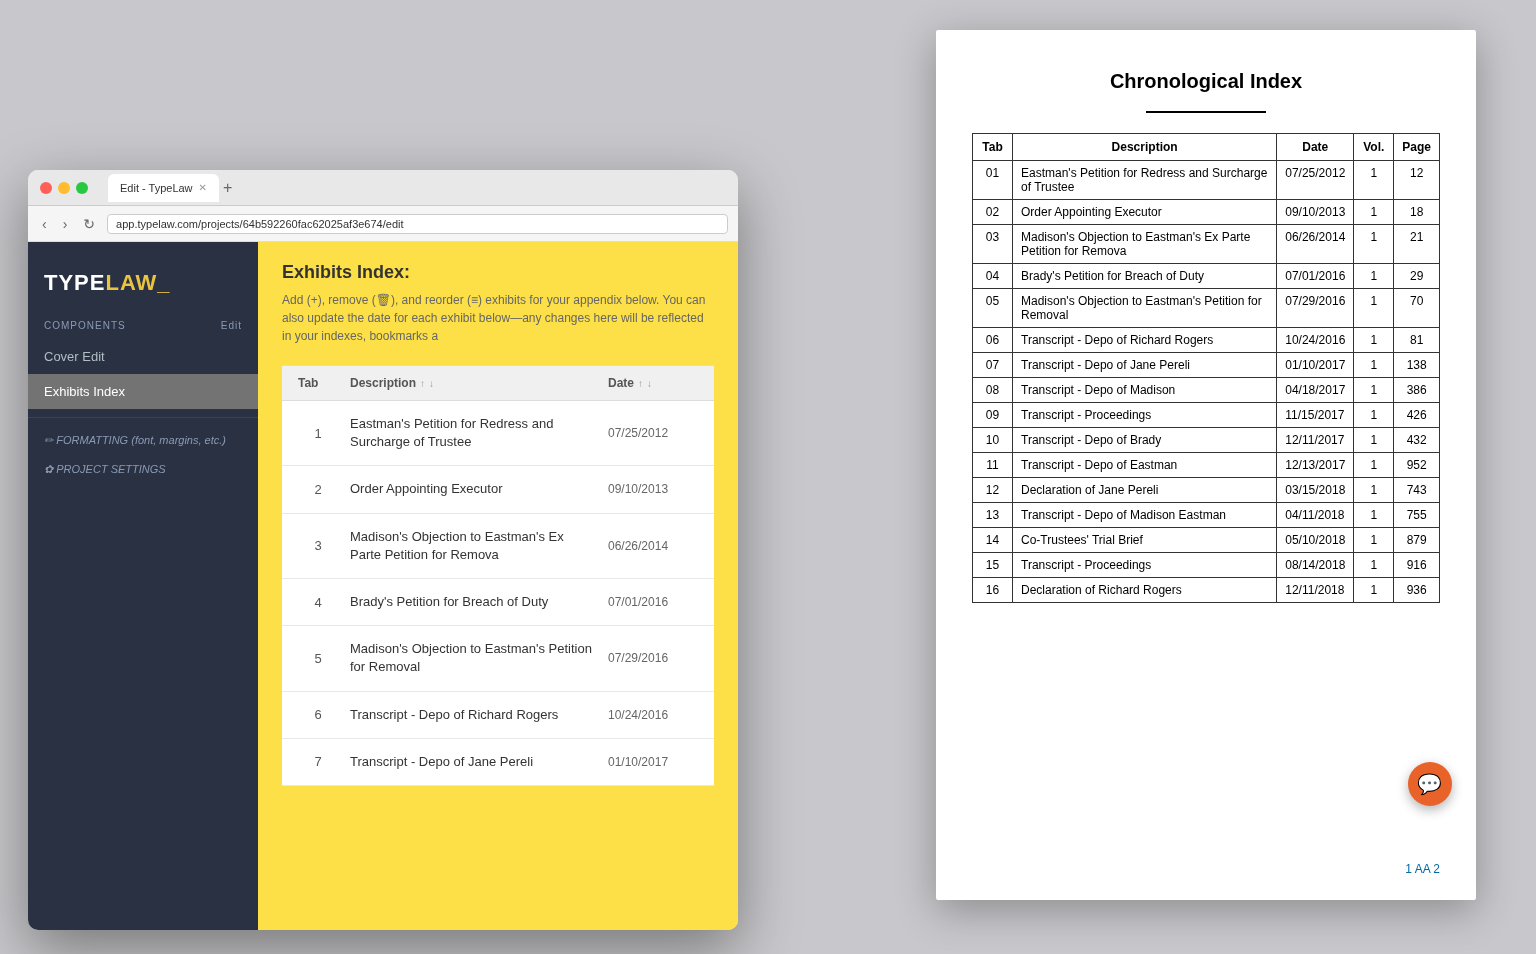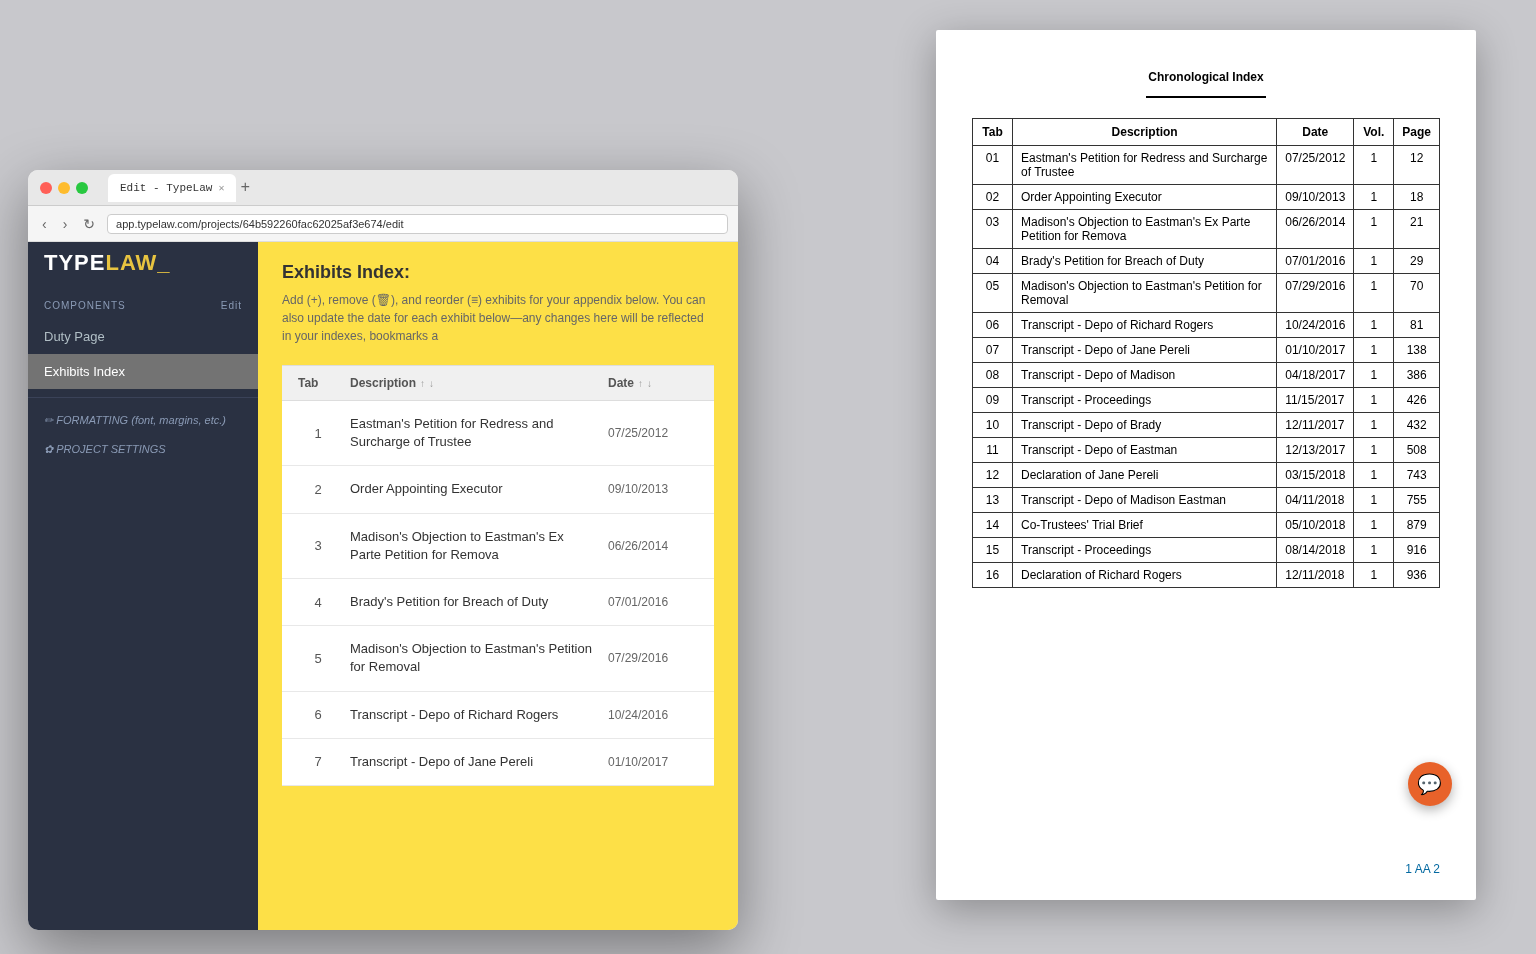--- a/index.html
+++ b/index.html
@@ -31,21 +31,20 @@
     }
 
     .browser-titlebar {
       background: #e8e8e8;
       height: 36px;
       display: flex;
       align-items: center;
       padding: 0 12px;
       gap: 8px;
       border-bottom: 1px solid #ccc;
-      font-family: Liberation Mono, monospace;
     }
 
     .traffic-lights {
       display: flex;
       gap: 6px;
     }
 
     .traffic-light {
       width: 12px;
       height: 12px;
@@ -125,21 +124,21 @@
     .sidebar {
       width: 230px;
       background: #2a3142;
       color: #fff;
       display: flex;
       flex-direction: column;
       flex-shrink: 0;
     }
 
     .logo {
-      padding: 8px 16px 16px;
+      padding: 28px 16px 16px;
       font-size: 22px;
       font-weight: 700;
       letter-spacing: 1px;
     }
 
     .logo-type { color: #fff; }
     .logo-law { color: #e8c440; }
     .logo-bar { color: #e8c440; }
 
     .sidebar-section {
@@ -268,23 +267,23 @@
       height: 870px;
       background: #fff;
       box-shadow: 0 10px 40px rgba(0,0,0,0.3);
       border-radius: 2px;
       padding: 40px 36px;
       overflow: hidden;
     }
 
     .doc-title {
       text-align: center;
-      font-size: 12px;
+      font-size: 20px;
       font-weight: 700;
-      margin-bottom: 12px;
+      margin-bottom: 18px;
     }
 
     .doc-title-underline {
       border: none;
       border-top: 2px solid #000;
       width: 120px;
       margin: 0 auto 20px;
     }
 
     .doc-table {
@@ -368,21 +367,21 @@
 
     <div class="sidebar">
       <div class="logo">
         <span class="logo-type">TYPE</span><span class="logo-law">LAW</span><span class="logo-bar">_</span>
       </div>
       <div class="sidebar-section">
         <span>COMPONENTS</span>
         <span class="sidebar-section-edit">Edit</span>
       </div>
       <div class="sidebar-item">
-        <span>Duty Page</span>
+        <span>Cover Edit</span>
       </div>
       <div class="sidebar-item active">
         <span>Exhibits Index</span>
       </div>
       <hr class="sidebar-divider">
       <div class="sidebar-item-small">
         <span>✏ FORMATTING (font, margins, etc.)</span>
       </div>
       <div class="sidebar-item-small">
         <span>✿ PROJECT SETTINGS</span>
@@ -531,21 +530,21 @@
     <td>Transcript - Depo of Brady</td>
     <td>12/11/2017</td>
     <td class="col-vol">1</td>
     <td class="col-page">432</td>
   </tr>
         <tr>
     <td class="col-tab">11</td>
     <td>Transcript - Depo of Eastman</td>
     <td>12/13/2017</td>
     <td class="col-vol">1</td>
-    <td class="col-page">508</td>
+    <td class="col-page">952</td>
   </tr>
         <tr>
     <td class="col-tab">12</td>
     <td>Declaration of Jane Pereli</td>
     <td>03/15/2018</td>
     <td class="col-vol">1</td>
     <td class="col-page">743</td>
   </tr>
         <tr>
     <td class="col-tab">13</td>

